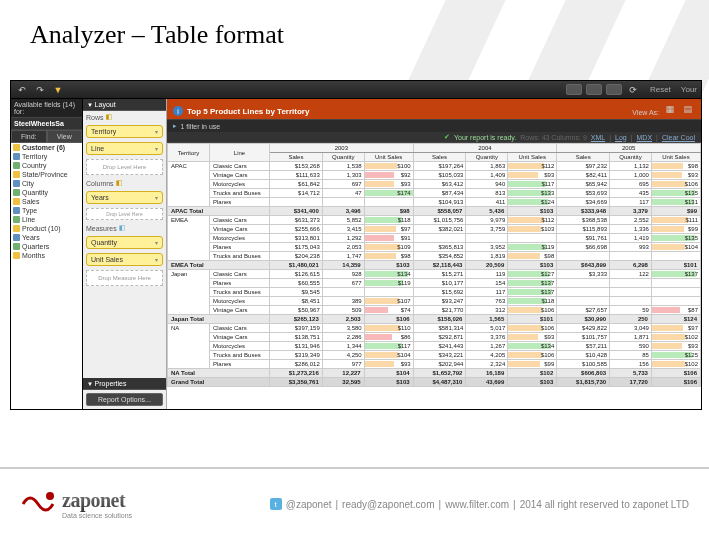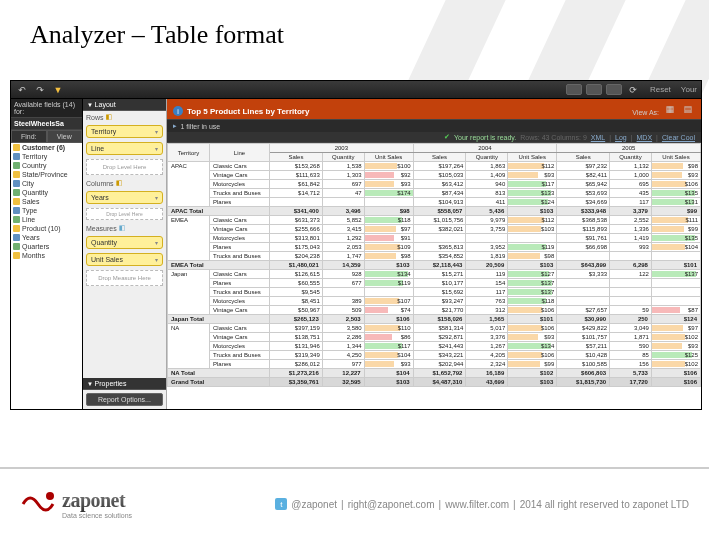--- a/index.html
+++ b/index.html
@@ -575,20 +575,20 @@
       </div>
       <div class="logo-text">
         <div class="logo-name">zaponet</div>
         <div class="logo-sub">Data science solutions</div>
       </div>
     </div>
     <div class="footer-links">
       <div class="tw">t</div>
       <span>@zaponet</span>
       <span>|</span>
-      <span>right@zaponet.com</span>
+      <span>ready@zaponet.com</span>
       <span>|</span>
       <span>www.filter.com</span>
       <span>|</span>
       <span>2014 all right reserved to zaponet LTD</span>
     </div>
   </div>
 </div>
 
 </body></html>

